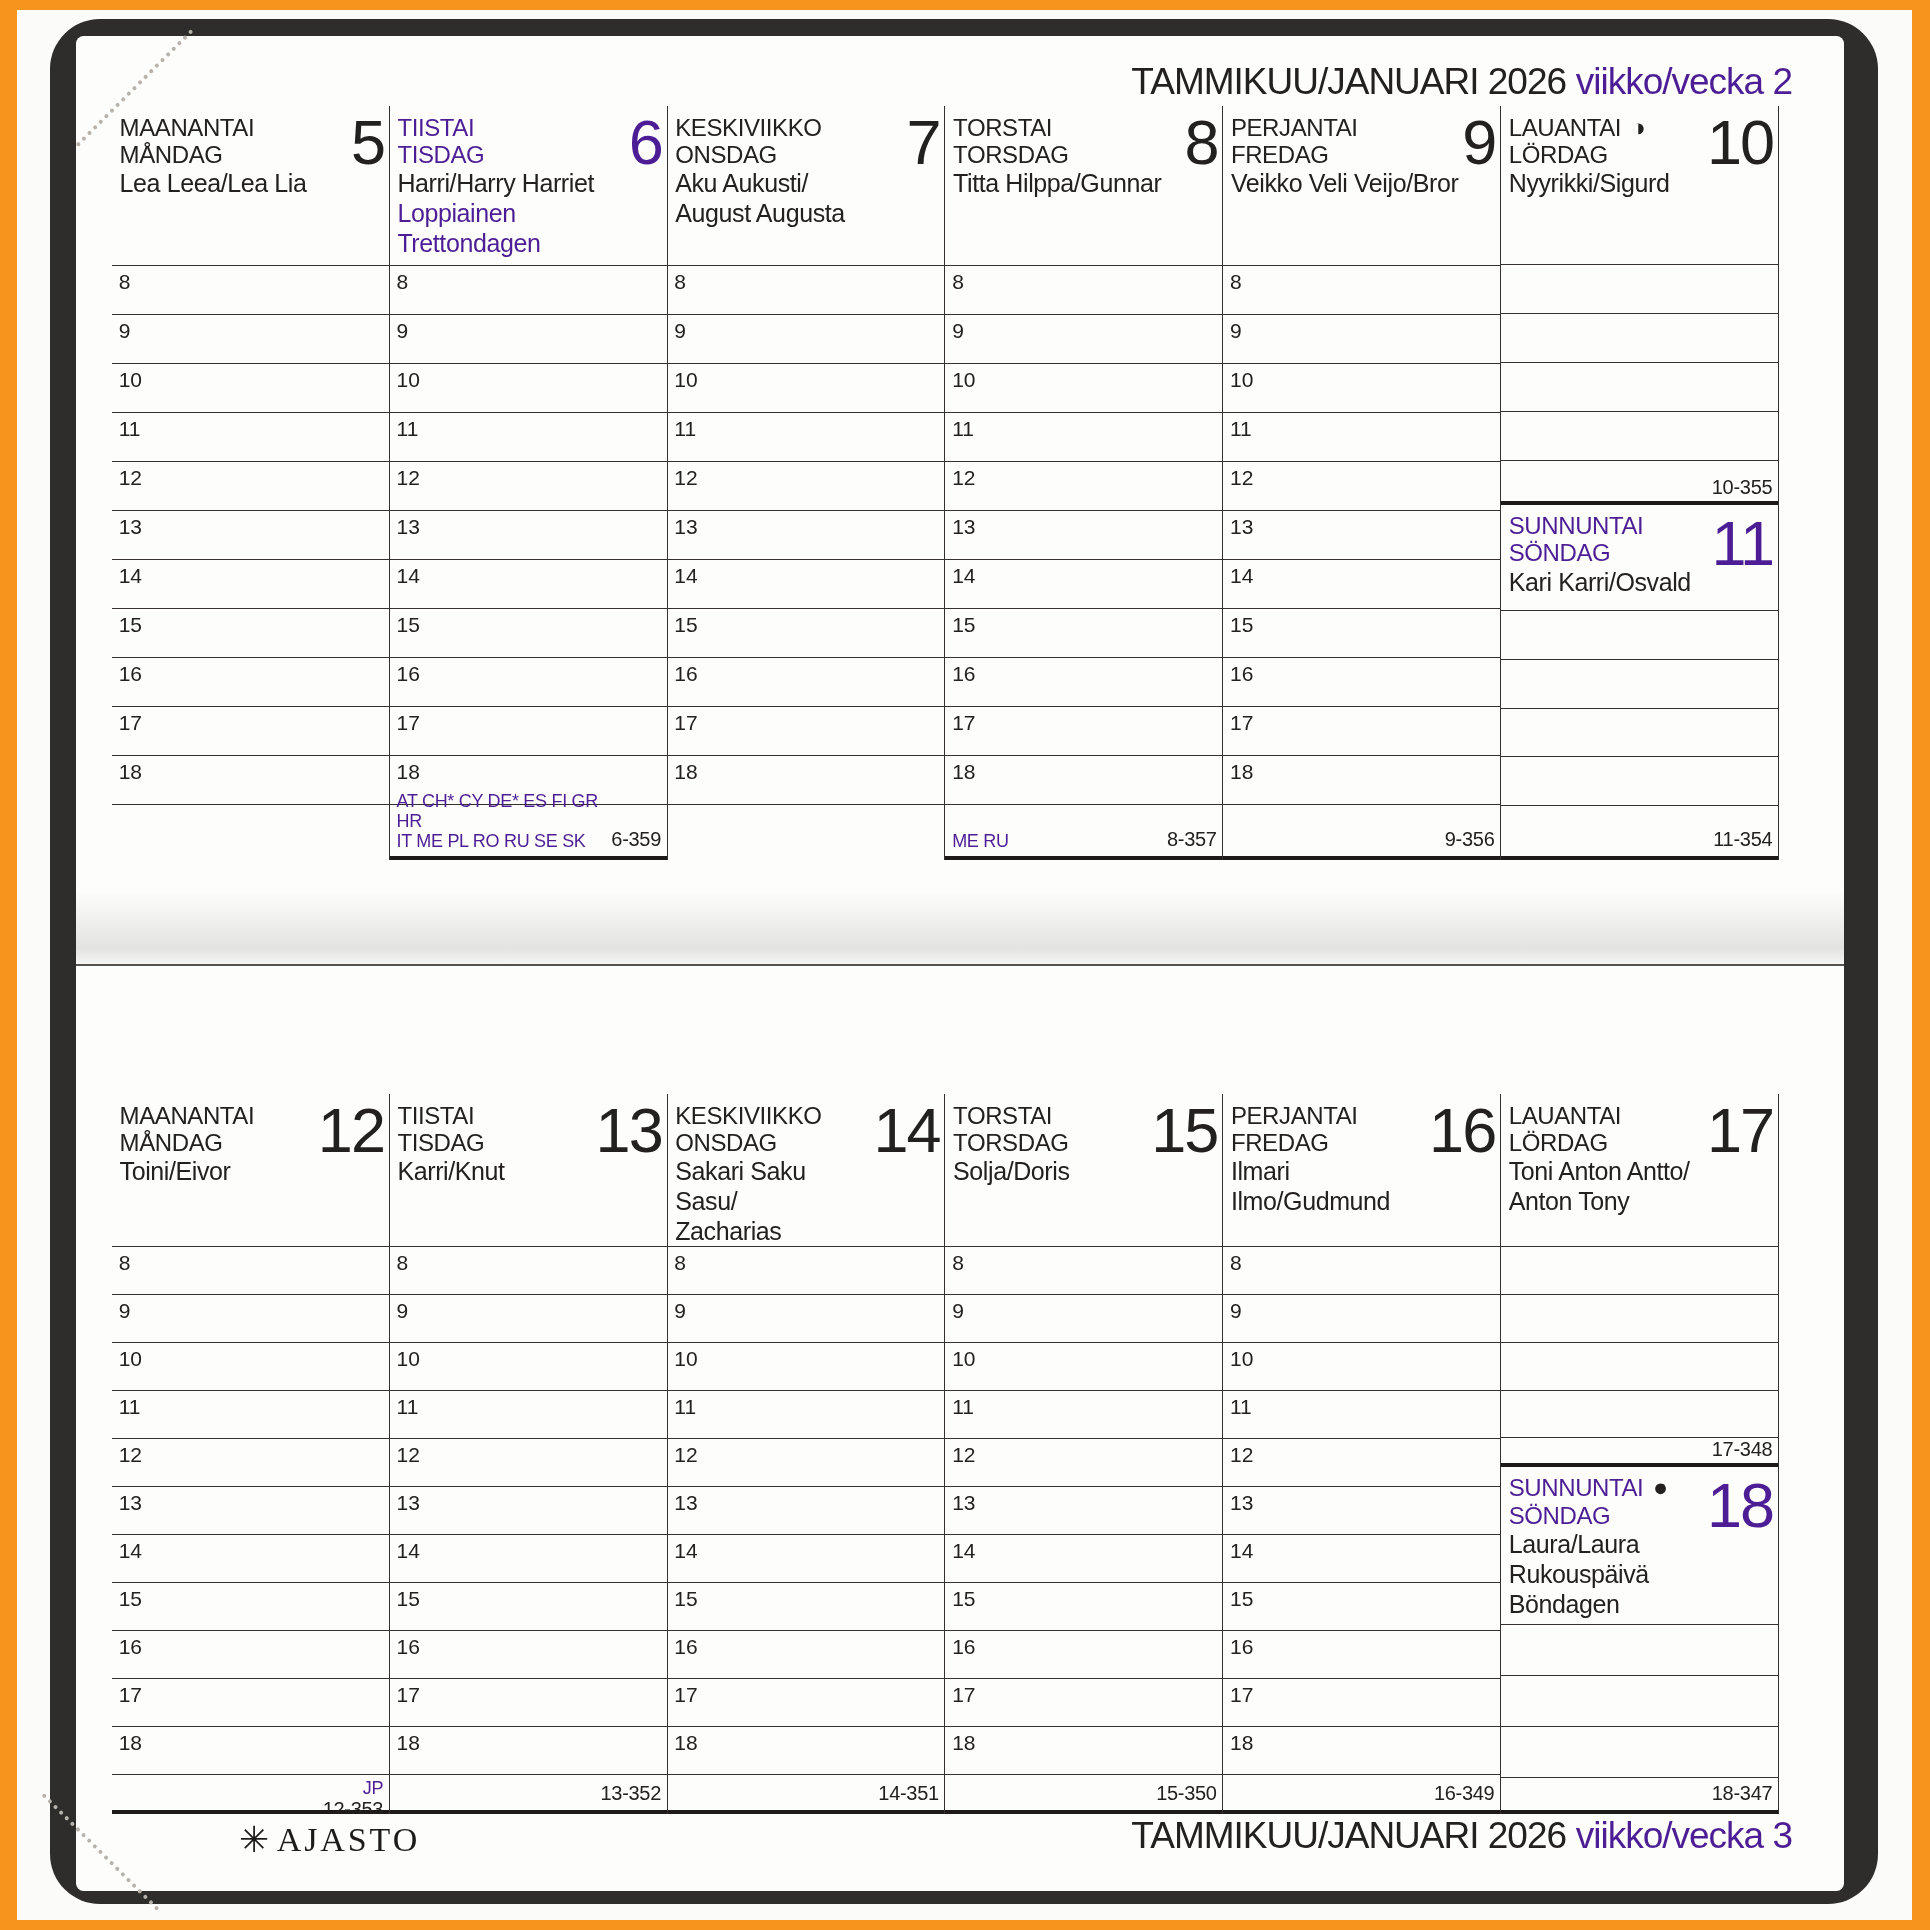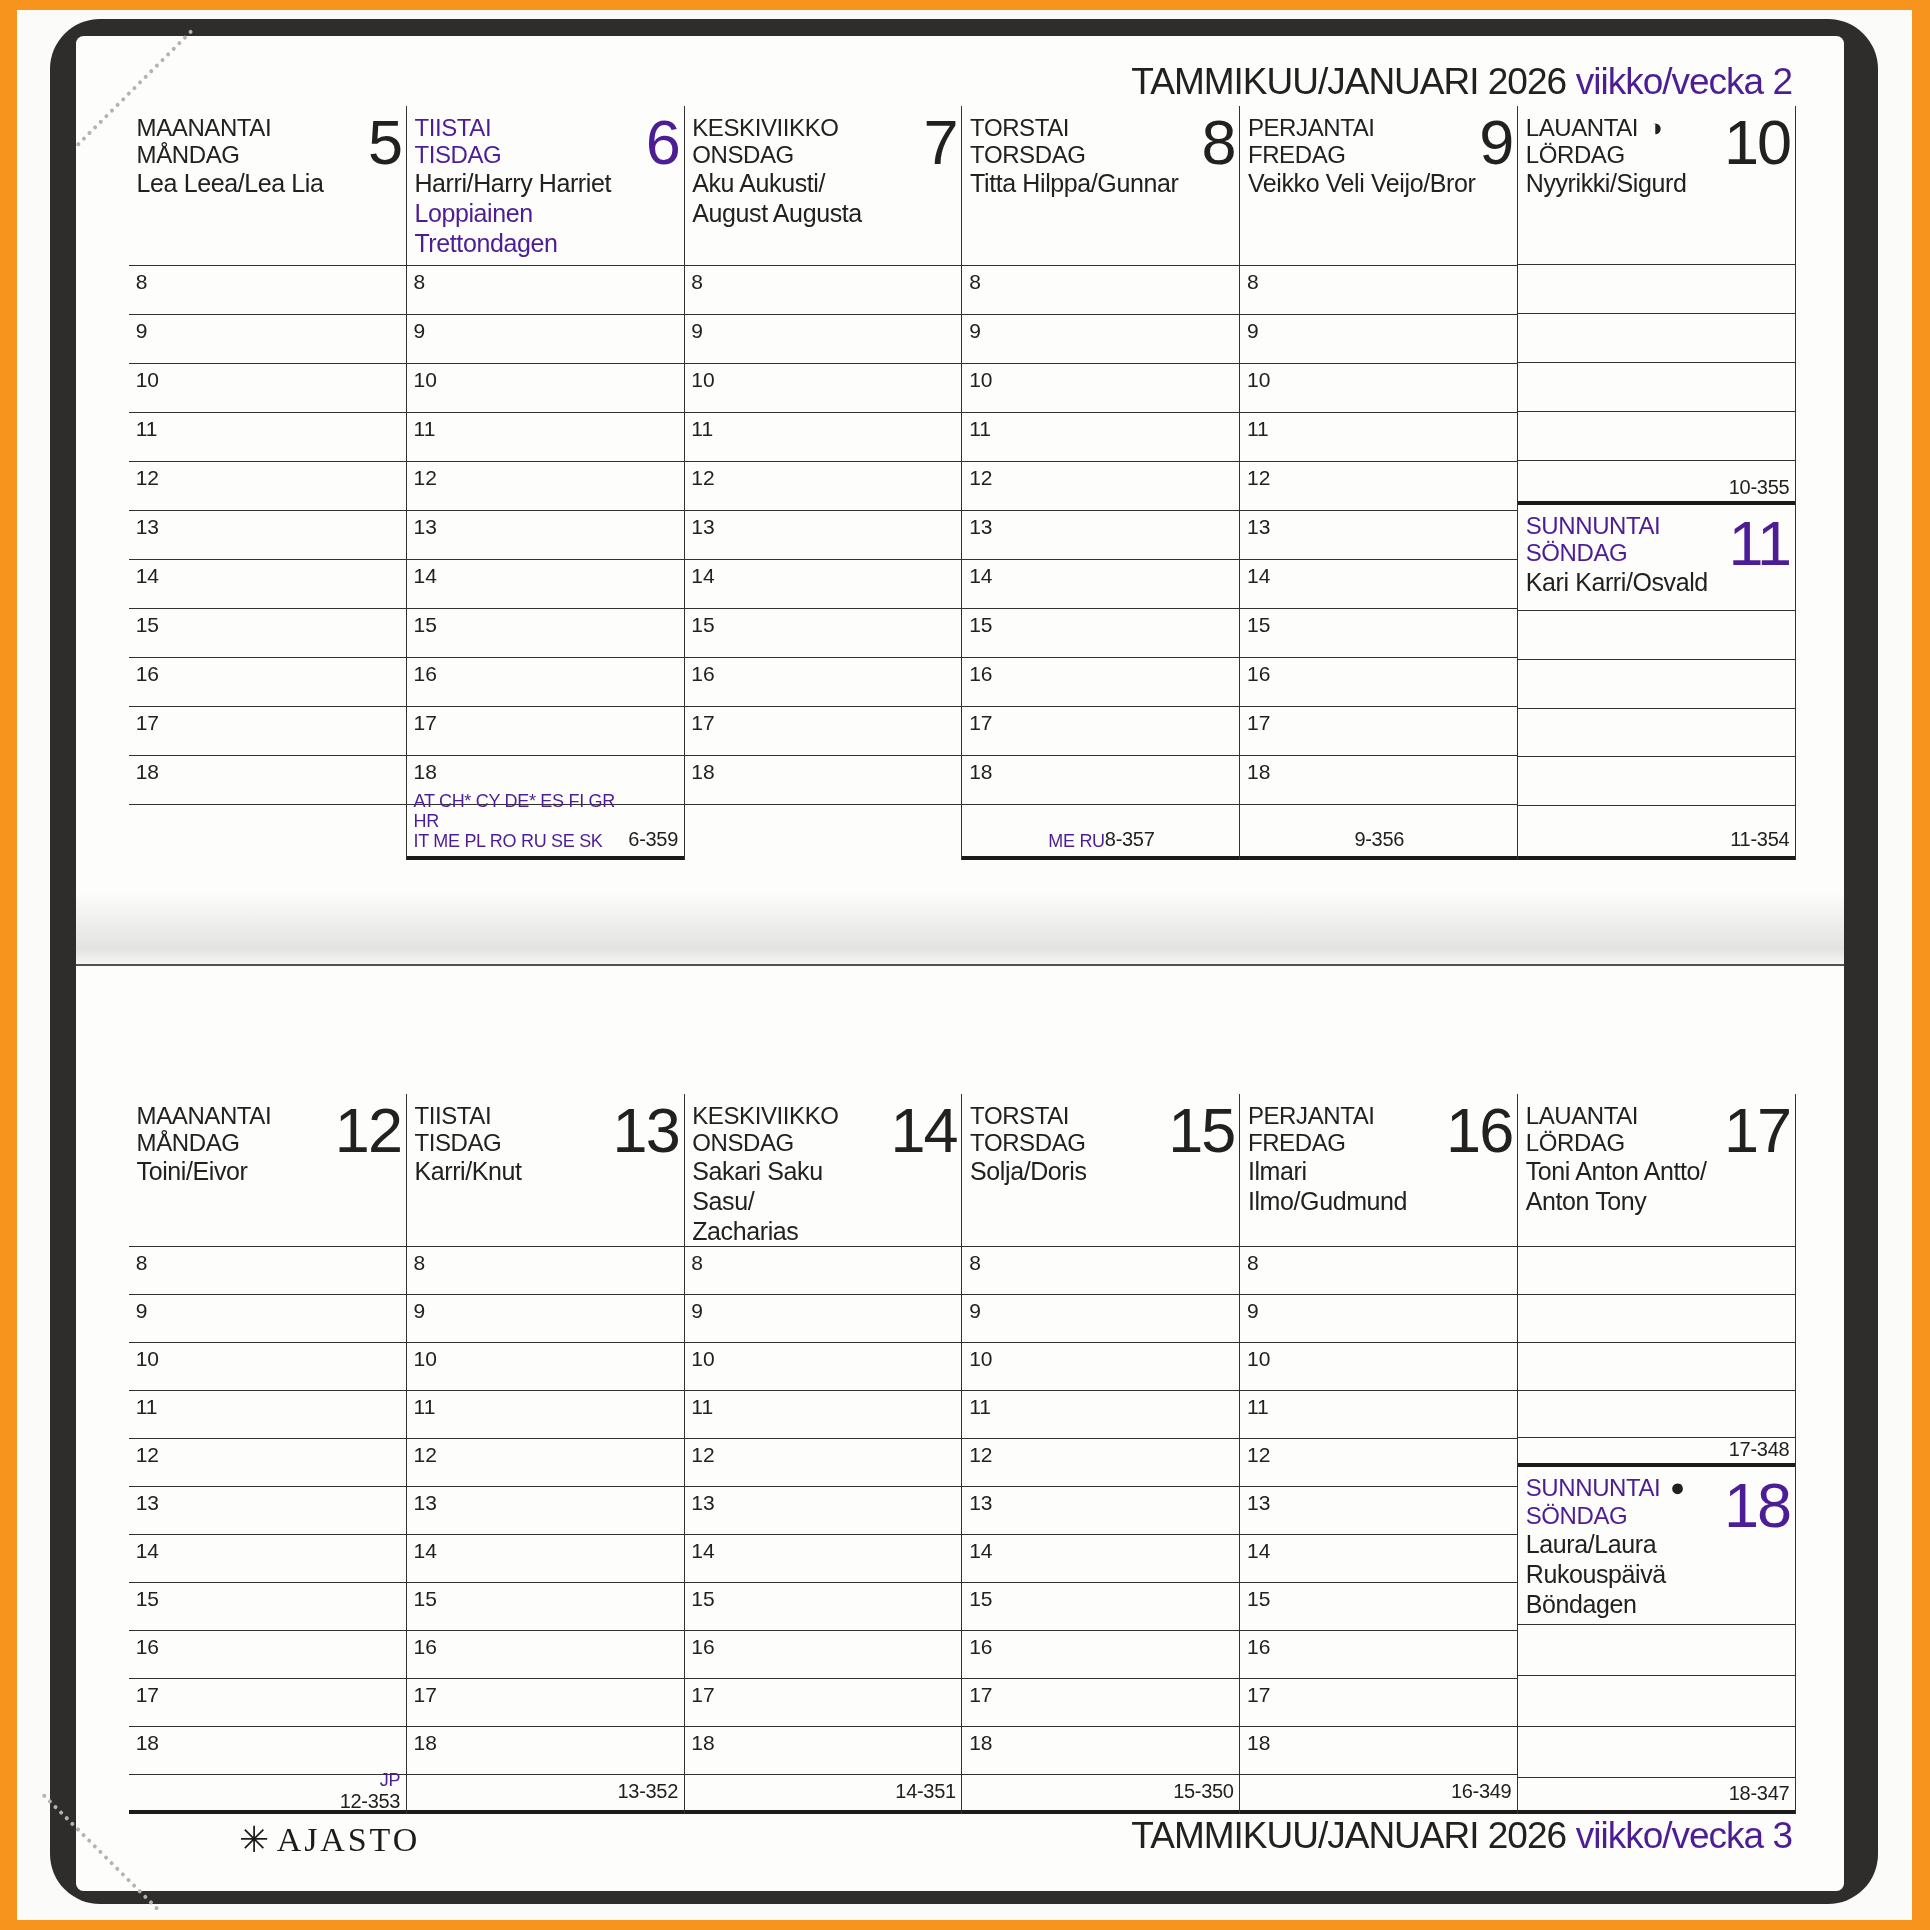--- a/index.html
+++ b/index.html
@@ -21,21 +21,21 @@
   .perf-tl{left:53px;top:86px;width:163px;transform:rotate(-45deg);}
   .perf-bl{left:19px;top:1850px;width:163px;transform:rotate(45deg);}
 
   .week-title{position:absolute;right:139px;font-size:37px;letter-spacing:-1px;white-space:nowrap;z-index:5;}
   .week-title .red{margin-left:9.6px;}
   .title-p1{top:61px;}
   .title-p2{top:1815px;}
 
   .red{color:#4c1d95;}
 
-  .grid{position:absolute;left:129px;width:1667px;display:flex;z-index:4;}
+  .grid{position:absolute;left:112px;width:1667px;display:flex;z-index:4;}
   .grid.p1{top:106px;height:754px;}
   .grid.p2{top:1094px;height:720px;}
   .col{flex:1 1 0;border-right:1.9px solid #34312e;display:flex;flex-direction:column;box-sizing:border-box;overflow:hidden;}
 
   .day-header{box-sizing:border-box;border-bottom:1.9px solid #34312e;display:flex;justify-content:space-between;padding:7.6px 0 0 7.6px;}
   .p1 .day-header{height:160px;}
   .p2 .day-header{height:153px;}
   .dh-left{flex:1 1 auto;min-width:0;}
   .day-line{display:flex;align-items:center;gap:9.6px;}
   .day-fi,.day-sv{font-size:24px;letter-spacing:-0.4px;line-height:1.14;}
@@ -43,21 +43,21 @@
   .nameday{font-size:25px;letter-spacing:-0.4px;line-height:1.2;}
   .dh-left .nameday:first-of-type{margin-top:4.8px;}
   .day-num{font-size:63px;line-height:0.82;font-weight:500;letter-spacing:-1.9px;padding:3.8px 4.8px 0 0;}
 
   .hour-row{box-sizing:border-box;border-bottom:1.9px solid #34312e;}
   .p1 .hour-row{height:49px;}
   .p2 .hour-row{height:48px;}
   .p2 .hour-row.tall{height:51px;}
   .hour-label{display:block;font-size:21px;padding:4.8px 0 0 6.7px;line-height:1;}
 
-  .day-footer{box-sizing:border-box;border-bottom:4.8px solid #1d1b19;display:flex;justify-content:center;align-items:flex-end;padding:0 5.7px 4.8px 6.7px;margin-top:auto;}
+  .day-footer{box-sizing:border-box;border-bottom:4.8px solid #1d1b19;display:flex;justify-content:space-between;align-items:flex-end;padding:0 5.7px 4.8px 6.7px;margin-top:auto;}
   .p1 .day-footer{height:54px;}
   .p2 .day-footer{height:36px;flex-direction:column;}
   .day-footer.right-only{justify-content:flex-end;}
   .codes{font-size:18px;letter-spacing:-0.3px;line-height:1.12;}
   .day-code{font-size:20px;letter-spacing:-0.3px;white-space:nowrap;}
 
   .sat-label{box-sizing:border-box;border-bottom:4.8px solid #1d1b19;display:flex;justify-content:flex-end;align-items:flex-end;padding:0 5.7px 2.9px 0;font-size:20px;}
   .p1 .sat-label{height:45px;}
   .p2 .sat-label{height:29px;}
   .sunday-block{box-sizing:border-box;border-bottom:1.9px solid #34312e;display:flex;justify-content:space-between;padding:6.7px 0 0 7.6px;}

